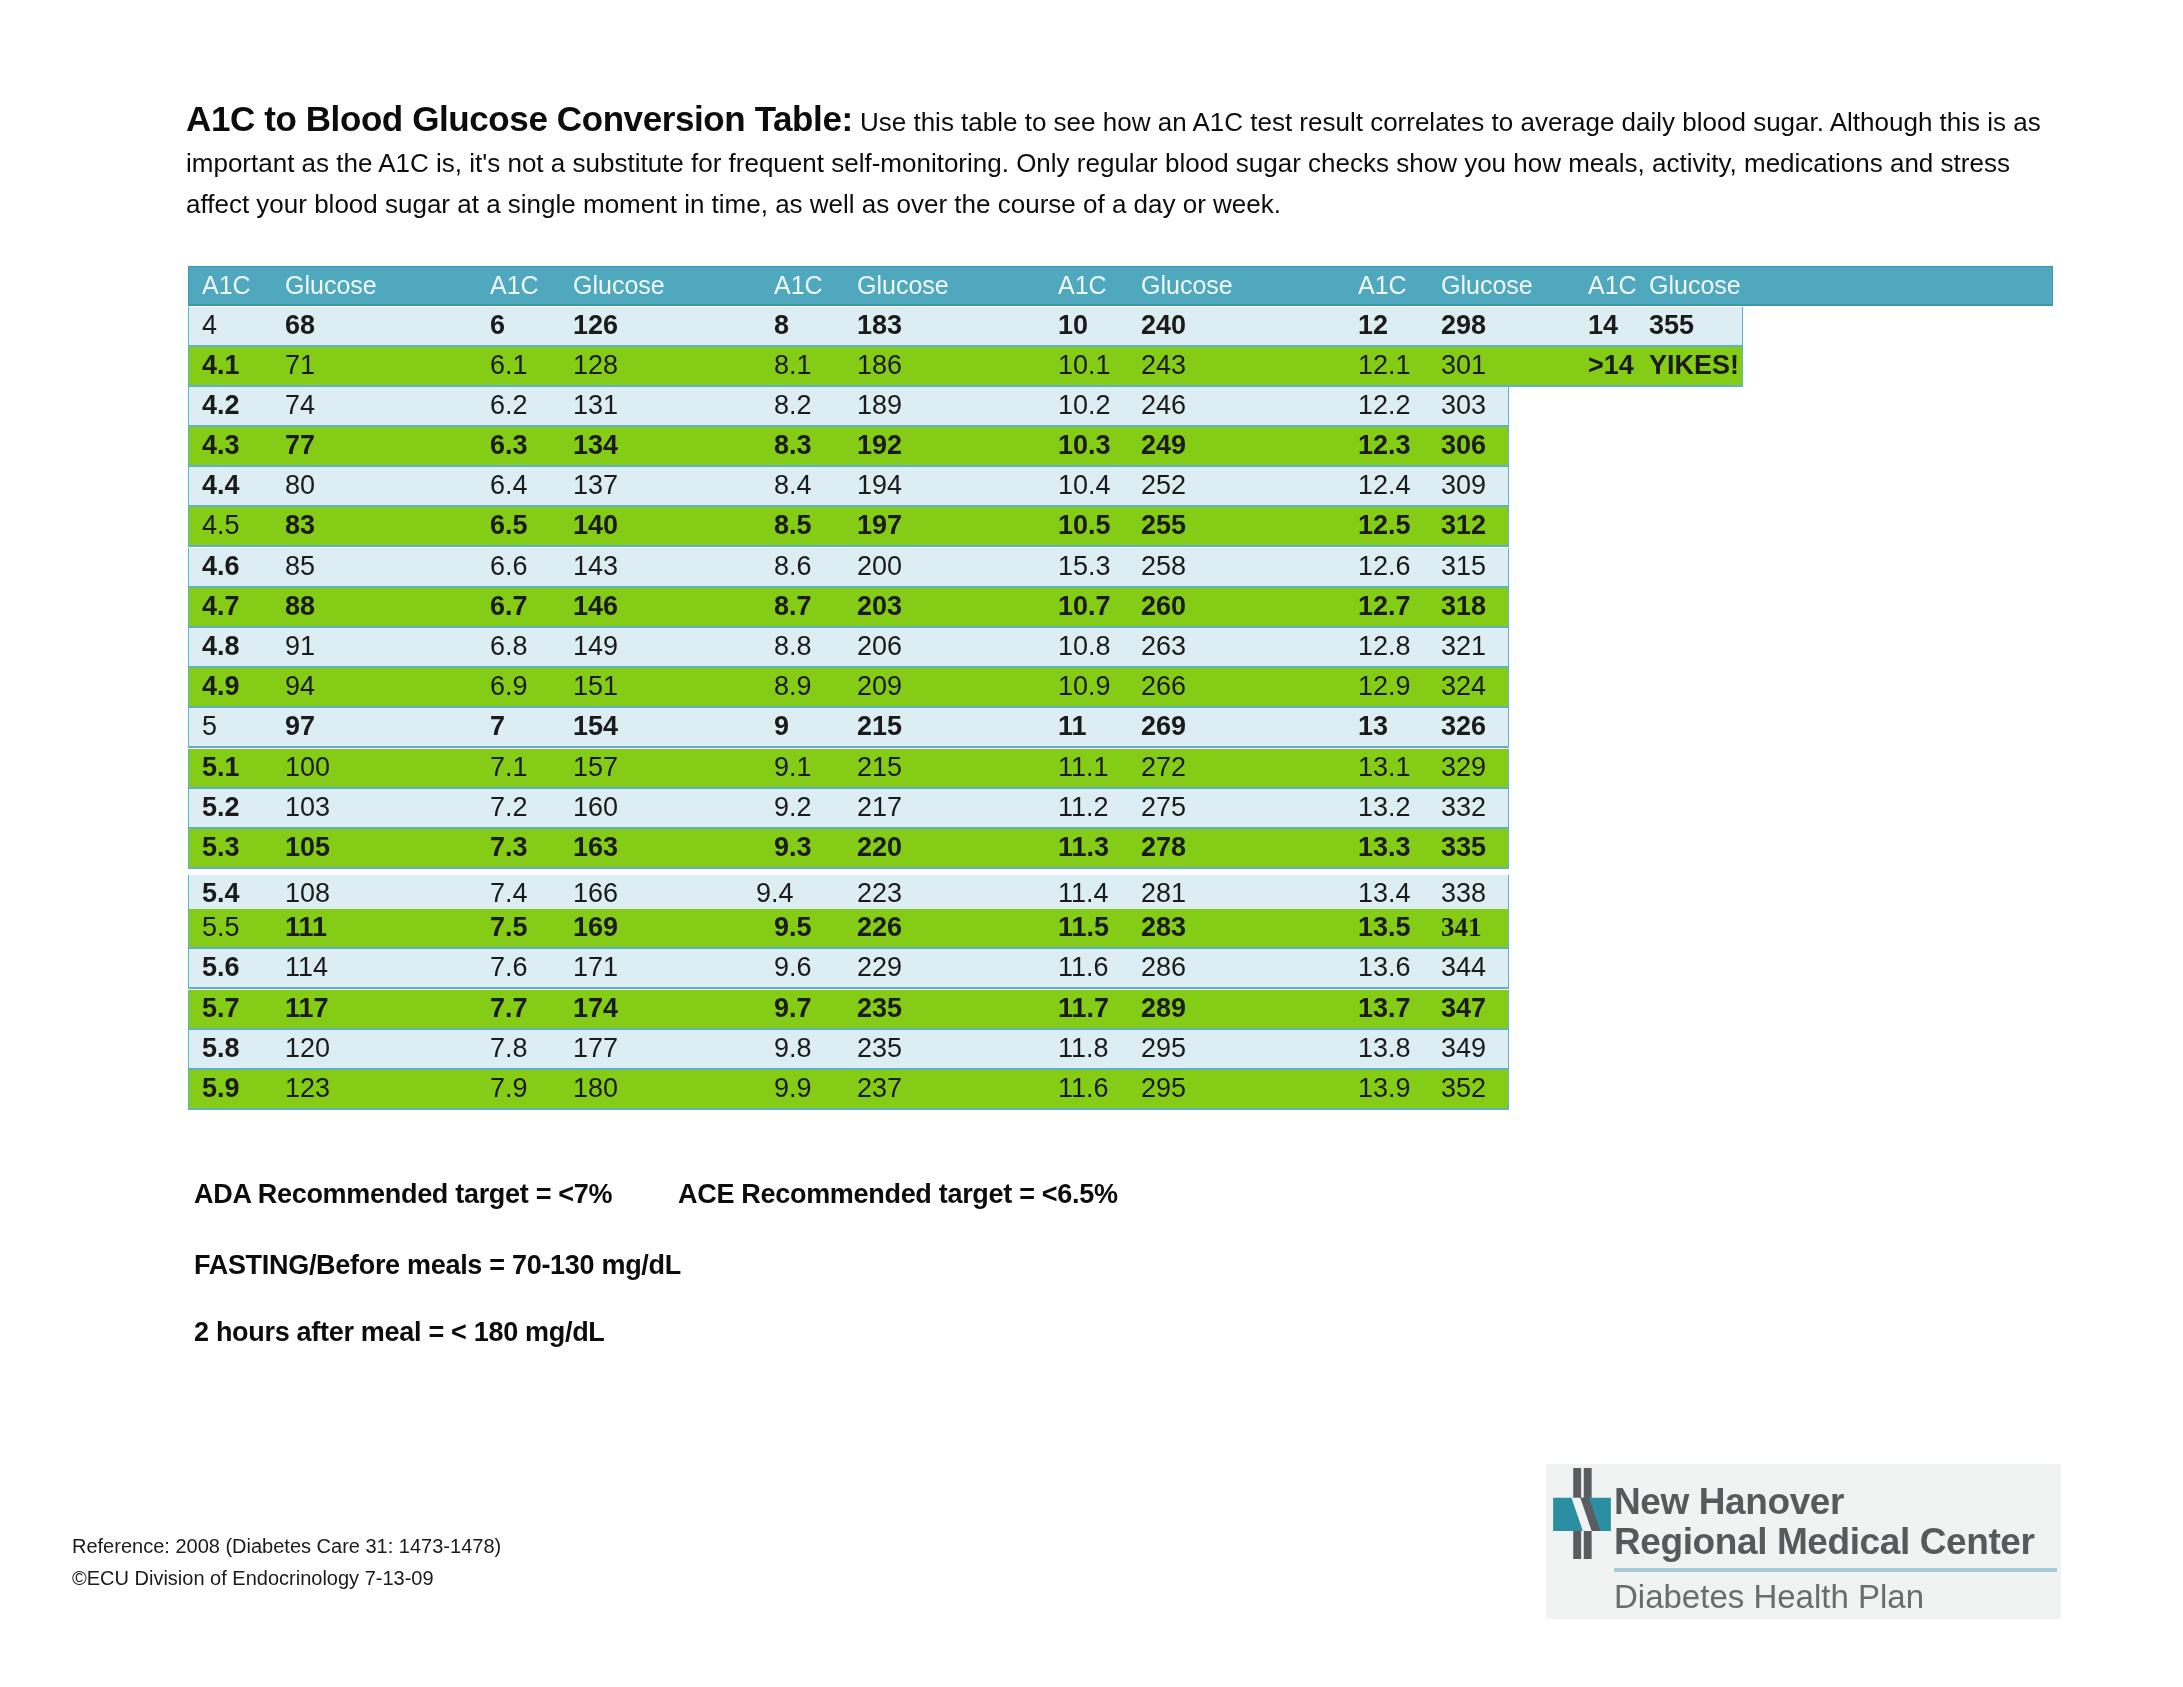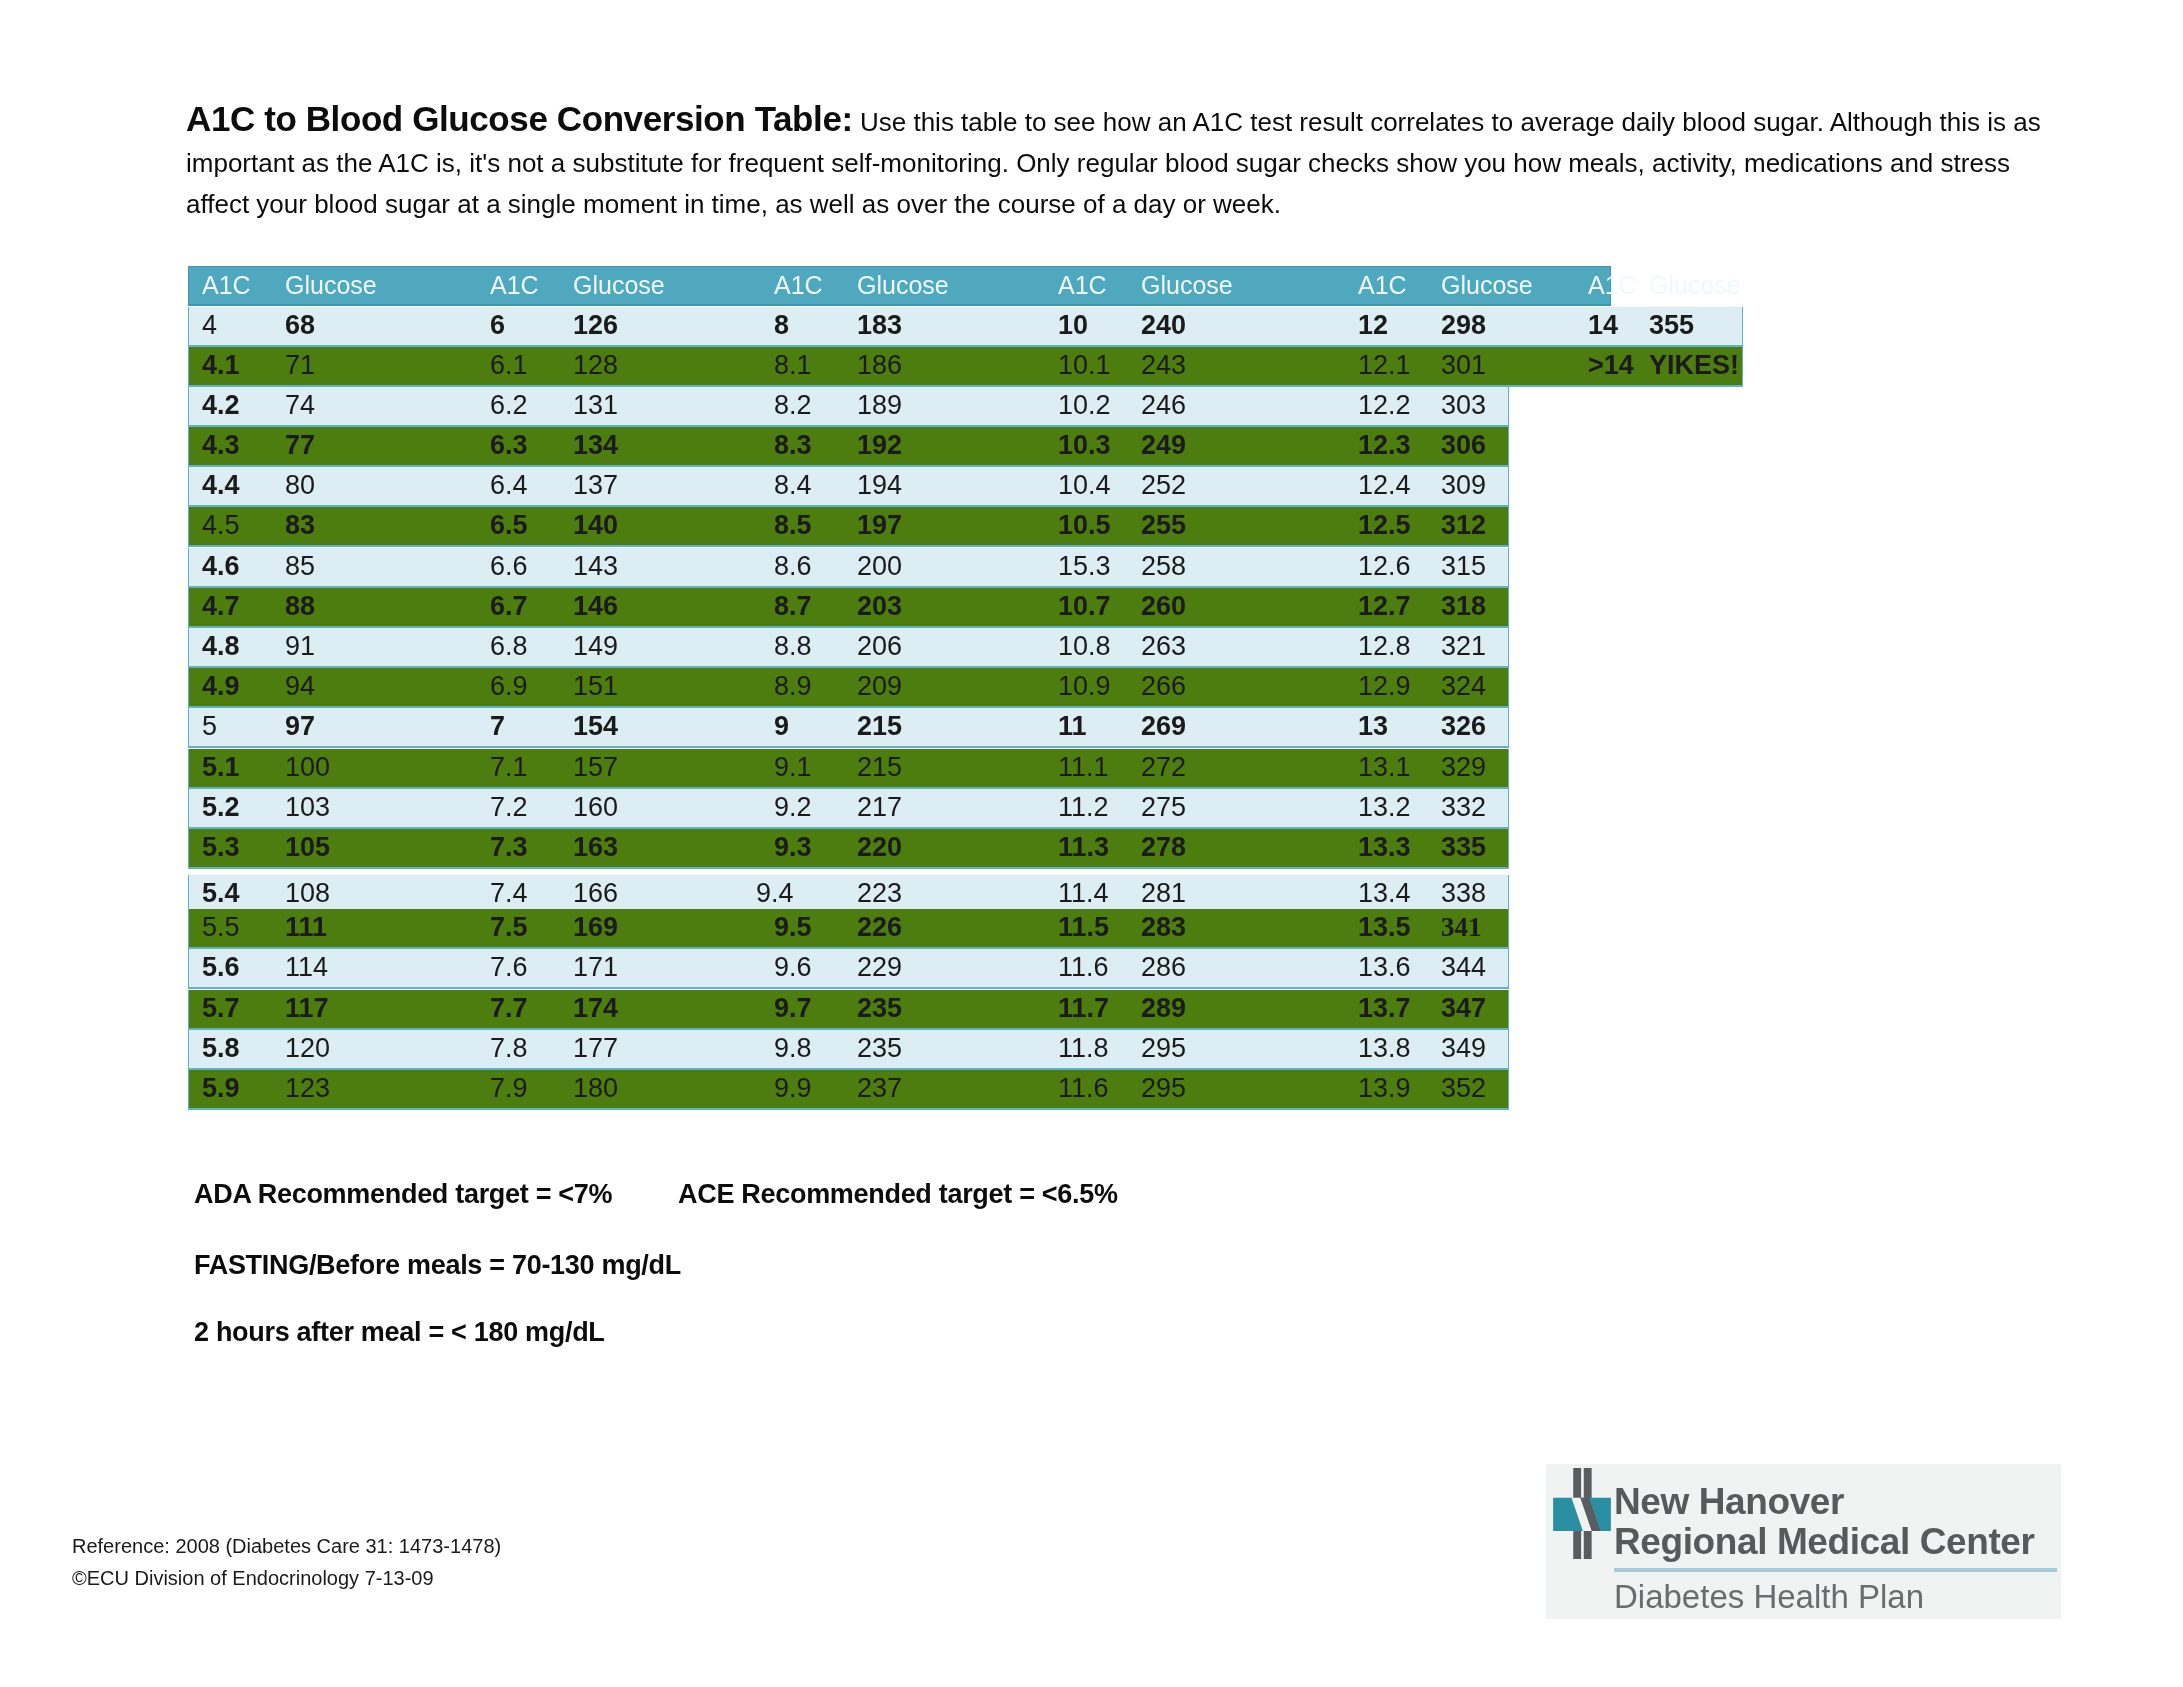--- a/index.html
+++ b/index.html
@@ -5,33 +5,33 @@
   html,body{margin:0;padding:0;background:#ffffff;}
   .page{
     position:relative;width:2184px;height:1687px;background:#ffffff;
     font-family:"Liberation Sans", sans-serif;color:#111;overflow:hidden;
   }
   
   .title-block{position:absolute;left:186px;top:98px;width:1878px;line-height:41px;font-size:26px;color:#0c0c0c;}
   .title-head{font-size:35px;font-weight:bold;letter-spacing:-0.4px;}
   
   .t-header{
-    position:absolute;left:188px;top:266px;width:1423px;height:40px;box-sizing:border-box;
+    position:absolute;left:188px;top:266px;width:1865px;height:40px;box-sizing:border-box;
     background:var(--hdr,#4FA8BE);
     border:1.7px solid #3F97AE;border-bottom:2.6px solid #3F97AE;
   }
   .t-header .cell{color:var(--hdrtxt,#EFF8FA);font-size:25px;}
   .t-row{
     position:absolute;left:188px;height:40px;box-sizing:border-box;
     border-left:1.7px solid var(--bd,#5FB2C6);
     border-right:1.7px solid var(--bd,#5FB2C6);
     border-bottom:2.6px solid var(--bd,#5FB2C6);
   }
   .t-row.even{background:var(--rowalt,#DCEDF4);}
-  .t-row.odd{background:#4d7c0f;}
+  .t-row.odd{background:#84cc16;}
   .t-row.wide{width:1555px;}
   .t-row.narrow{width:1321px;}
   .cell{position:absolute;top:0;line-height:37px;font-size:27px;color:#1b1b1b;white-space:nowrap;}
   .cell.b{font-weight:bold;}
   
   .target-line{position:absolute;font-size:27px;font-weight:bold;color:#0c0c0c;white-space:nowrap;letter-spacing:-0.3px;}
   
   .ref-block{position:absolute;left:72px;top:1530px;font-size:20px;line-height:32px;color:#1a1a1a;}
   
   .logo-block{position:absolute;left:1546px;top:1464px;width:515px;height:155px;background:#F1F2F2;}

